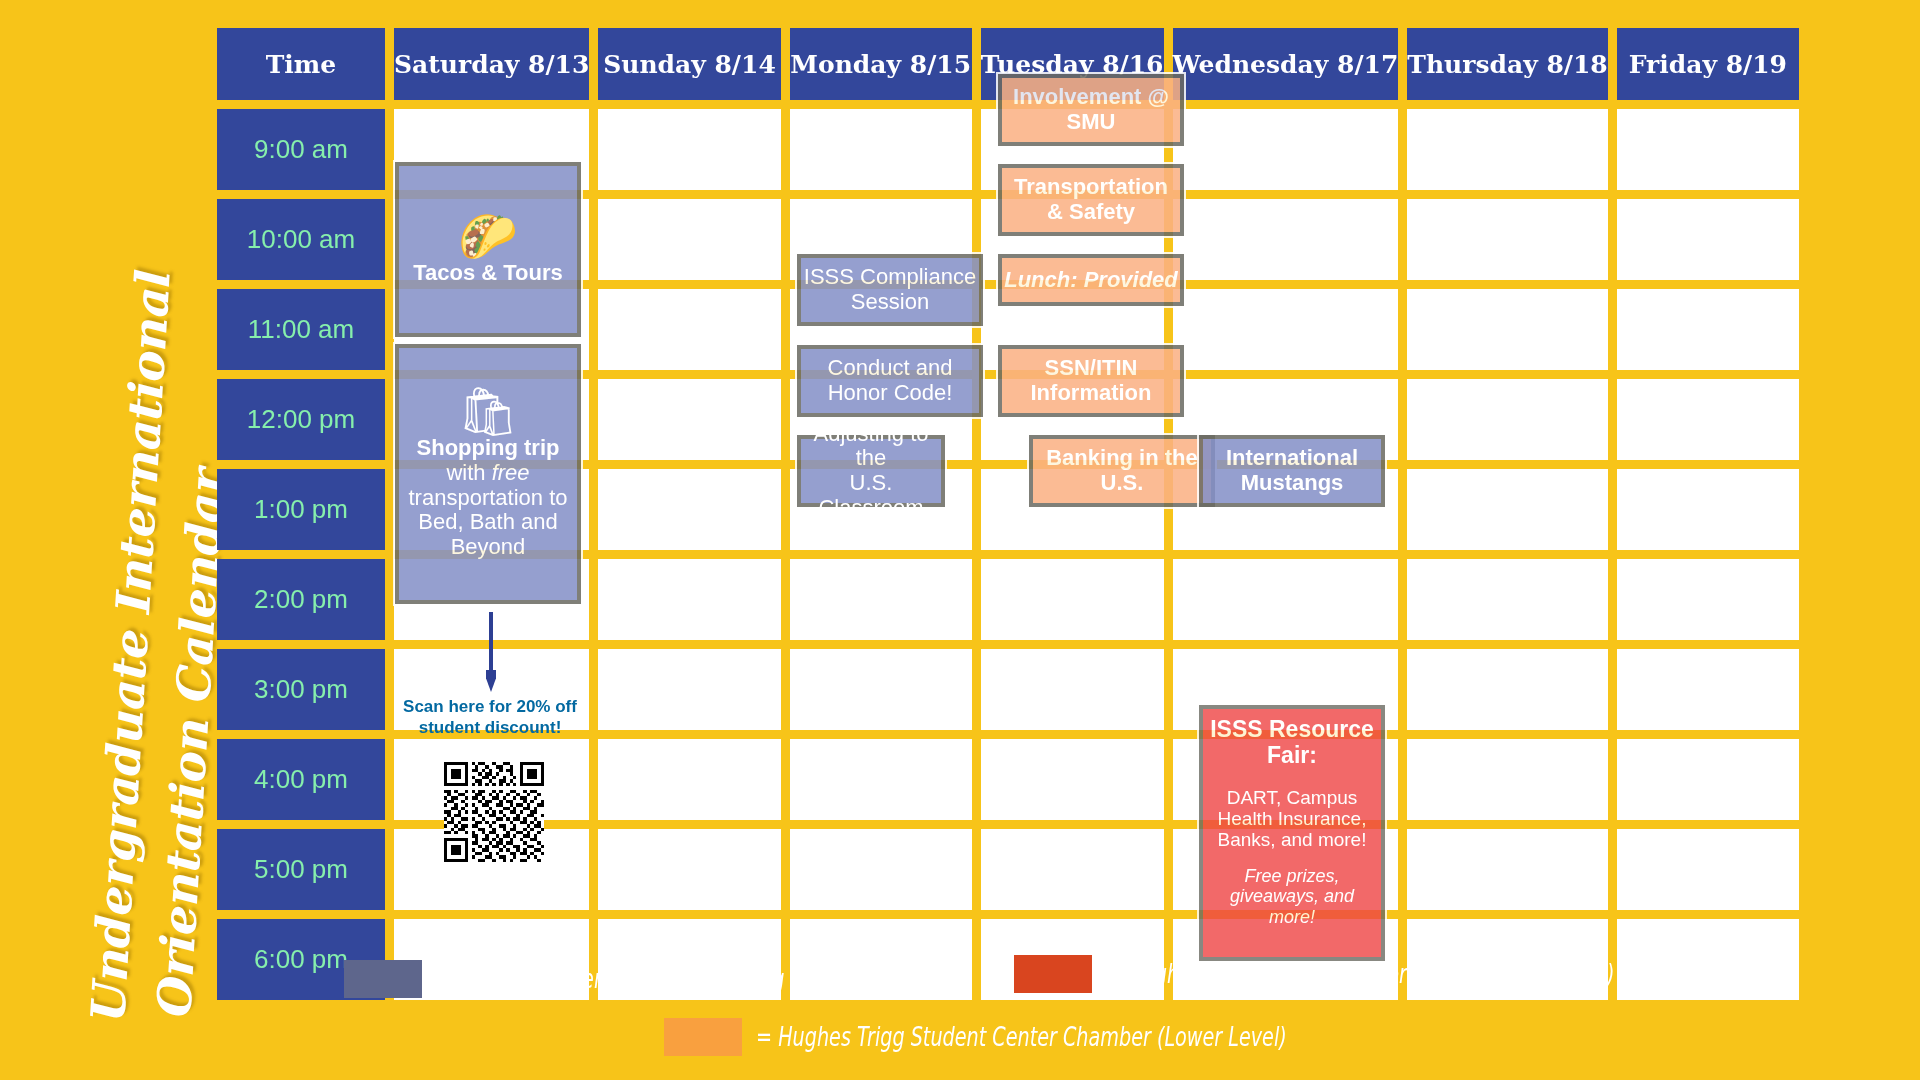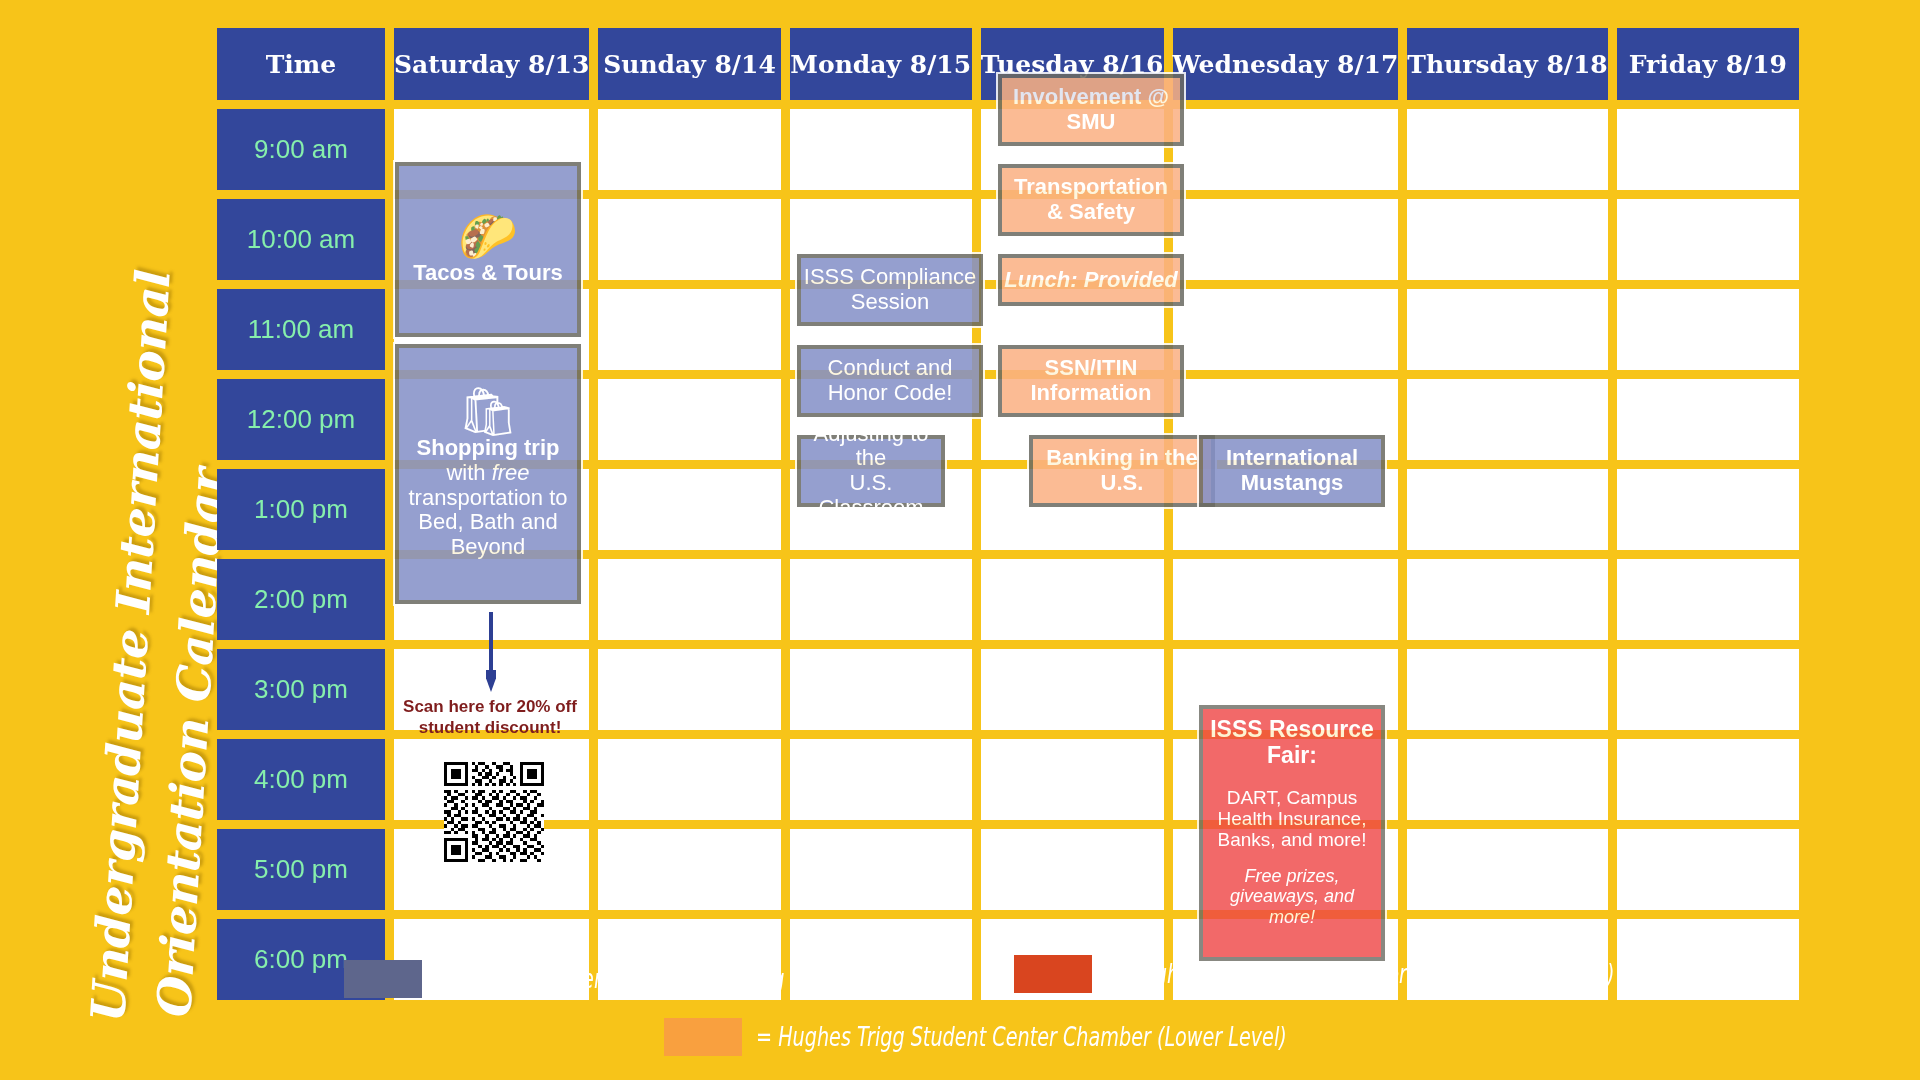--- a/index.html
+++ b/index.html
@@ -112,21 +112,21 @@
     left: 486px; top: 612px;
     width: 10px; height: 82px;
   }
 
   
   #qr-caption {
     position: absolute;
     left: 392px; top: 696px;
     width: 196px;
     text-align: center;
-    color: #7f1d1d;
+    color: #0369a1;
     font-size: 17px;
     font-weight: bold;
     line-height: 1.25;
   }
   #qr-code {
     position: absolute;
     left: 444px; top: 762px;
     width: 100px; height: 100px;
   }
 

